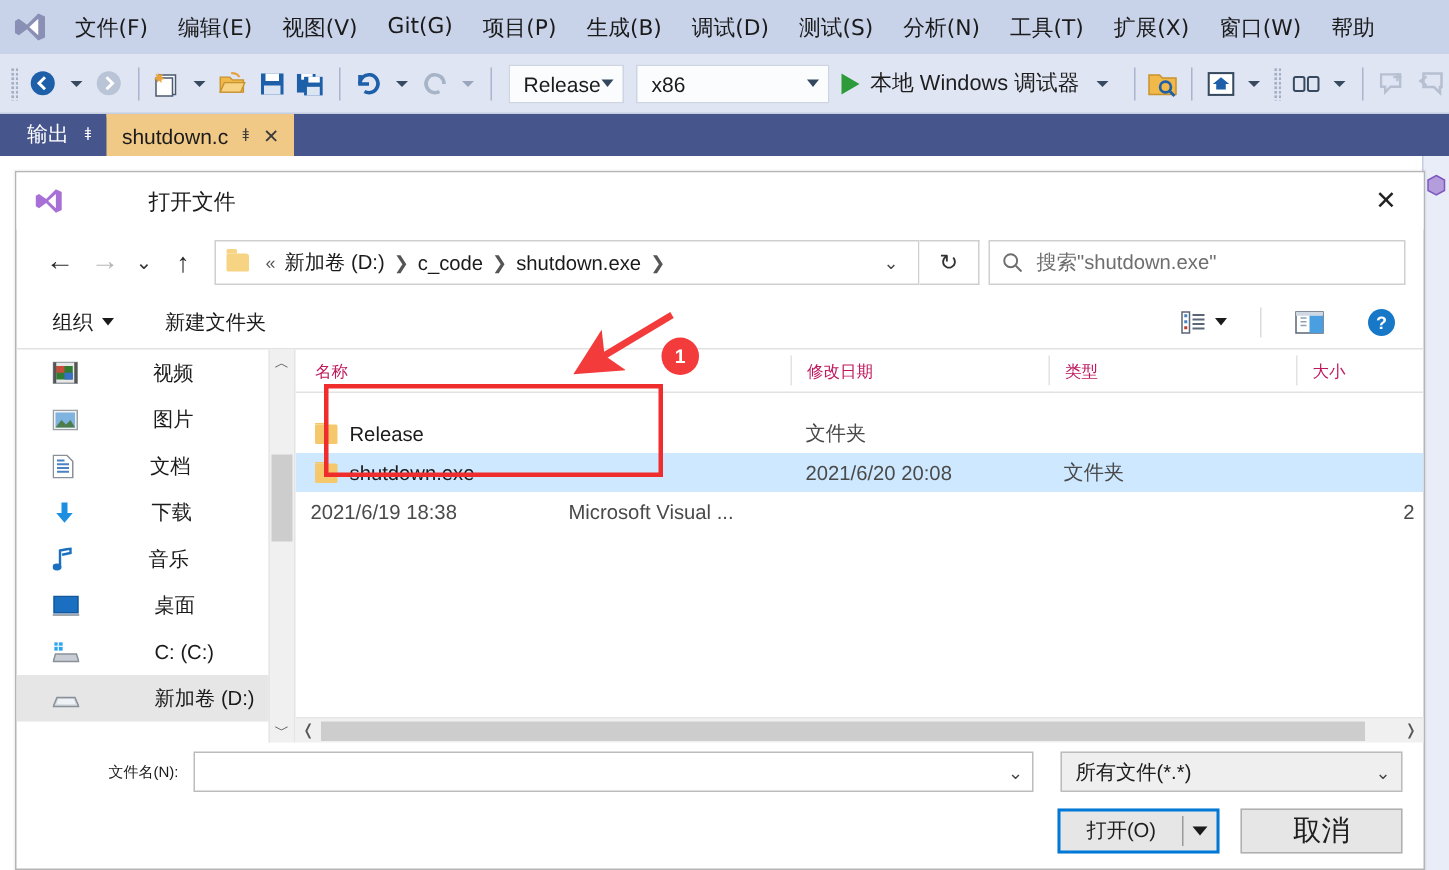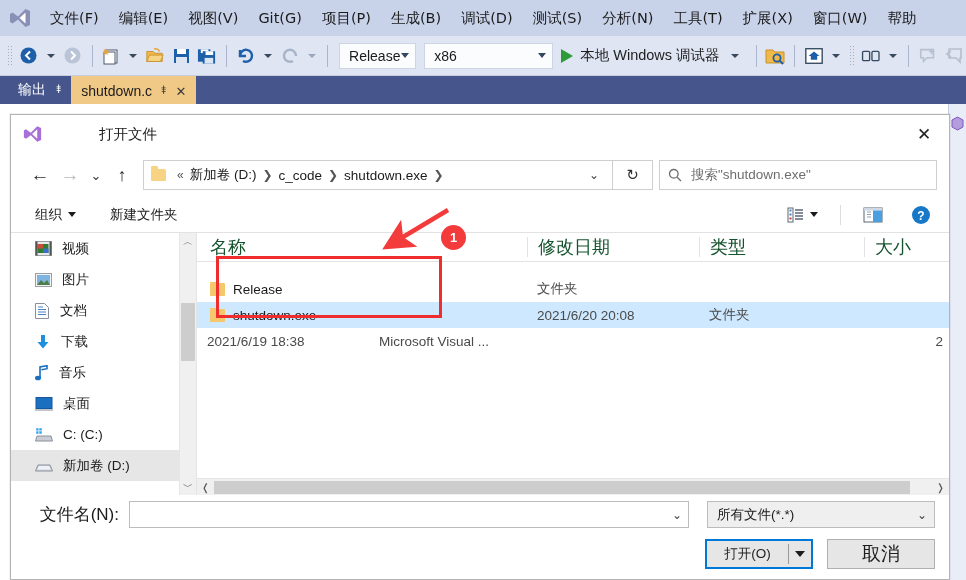--- a/index.html
+++ b/index.html
@@ -111,50 +111,50 @@
   .cmd-caret { width:0;height:0;border-left:4px solid transparent;border-right:4px solid transparent;border-top:5px solid #1b1b1b;}
   .cmd-right { margin-left:auto; display:flex; align-items:center; gap:16px; }
   .cmd-vsep { width:1px; height:20px; background:#dcdcdc; }
 
   
   .dlg-body { flex:1 1 auto; display:flex; min-height:0; }
   .nav-pane { width:186px; position:relative; border-right:1px solid #e4e4e4; }
   .nav-scroll { position:absolute; inset:0; overflow:hidden; }
   .nav-item { height:31px; display:flex; align-items:center; padding-left:24px; gap:10px; font-size:13.5px; color:#1b1b1b;}
   .nav-item.sel { background:#e6e6e6; }
-  .nav-item .lbl { white-space:nowrap; }
+  .nav-item .lbl { white-space:nowrap;margin-left:40px; }
   .vscroll { position:absolute; right:0; top:0; bottom:0; width:17px; background:#f0f0f0; border-left:1px solid #e6e6e6;}
   .vscroll .btn { height:17px; display:flex; align-items:center; justify-content:center; color:#555; font-size:10px; }
   .vscroll .btn.bot { position:absolute; bottom:0; left:0; right:0; }
   .vscroll .thumb { position:absolute; left:1px; right:1px; background:#cdcdcd; }
 
   .list-pane { flex:1 1 auto; position:relative; min-width:0; display:flex; flex-direction:column;}
   .col-head { height:29px; display:flex; align-items:center; border-bottom:1px solid #e2e2e2; flex:0 0 auto;}
-  .col { font-size:18px; color:#14532d; padding-left:10px; height:20px; display:flex; align-items:center;
+  .col { font-size:11px; color:#be185d; padding-left:10px; height:20px; display:flex; align-items:center;
          border-left:1px solid #e2e2e2;}
   .col.first { border-left:none; padding-left:13px; }
   .rows { flex:1 1 auto; position:relative; overflow:hidden;}
   .row { height:26px; display:flex; align-items:center; font-size:13.5px; color:#1b1b1b;}
   .row.sel { background:#cde8ff; }
   .cell { padding-left:10px; display:flex; align-items:center; gap:8px; white-space:nowrap; overflow:hidden;}
   .cell.first { padding-left:13px; }
   .cell.size { justify-content:flex-end; padding-right:6px; padding-left:0;}
   .cell.dim { color:#4a4a4a; }
   .folder-ic { width:15px;height:13px;background:#f5c96b;border-radius:1px; position:relative; flex:0 0 auto;}
   .folder-ic:before{content:"";position:absolute;left:0;top:-3px;width:7px;height:3px;background:#f5c96b;border-radius:1px 1px 0 0;}
 
   .hscroll { height:17px; background:#f0f0f0; display:flex; align-items:center; border-top:1px solid #e6e6e6; flex:0 0 auto;}
   .hscroll .btn { width:17px; text-align:center; color:#555; font-size:10px; }
   .hscroll .track { flex:1 1 auto; position:relative; height:15px;}
   .hscroll .thumb { position:absolute; top:1px; bottom:1px; background:#cdcdcd;}
 
   
   .dlg-foot { flex:0 0 auto; padding:6px 14px 10px 14px; }
   .foot-row { display:flex; align-items:center; }
-  .fn-label { width:104px; text-align:right; padding-right:10px; font-size:17px; color:#1b1b1b;}
+  .fn-label { width:104px; text-align:right; padding-right:10px; font-size:10px; color:#1b1b1b;}
   .fn-input { flex:1 1 auto; height:27px; border:1px solid #bcbcbc; background:#fff; display:flex; align-items:center;
               padding:0 6px 0 8px; font-size:13.5px;}
   .fn-input .caret { margin-left:auto; color:#444; font-size:12px;}
   .type-combo { width:228px; height:27px; border:1px solid #bcbcbc; background:#efefef; margin-left:18px;
                 display:flex; align-items:center; padding:0 7px 0 9px; font-size:13.5px; color:#1b1b1b;}
   .type-combo .caret { margin-left:auto; color:#444; font-size:12px;}
   .btn-row { display:flex; justify-content:flex-end; gap:14px; margin-top:11px; padding-right:0px;}
   .btn-open { width:108px; height:30px; border:2px solid #0078d7; background:#e6e6e6; display:flex; align-items:center;}
   .btn-open .lab { flex:1 1 auto; text-align:center; font-size:13.5px;}
   .btn-open .div { width:1px; height:20px; background:#9a9a9a;}

